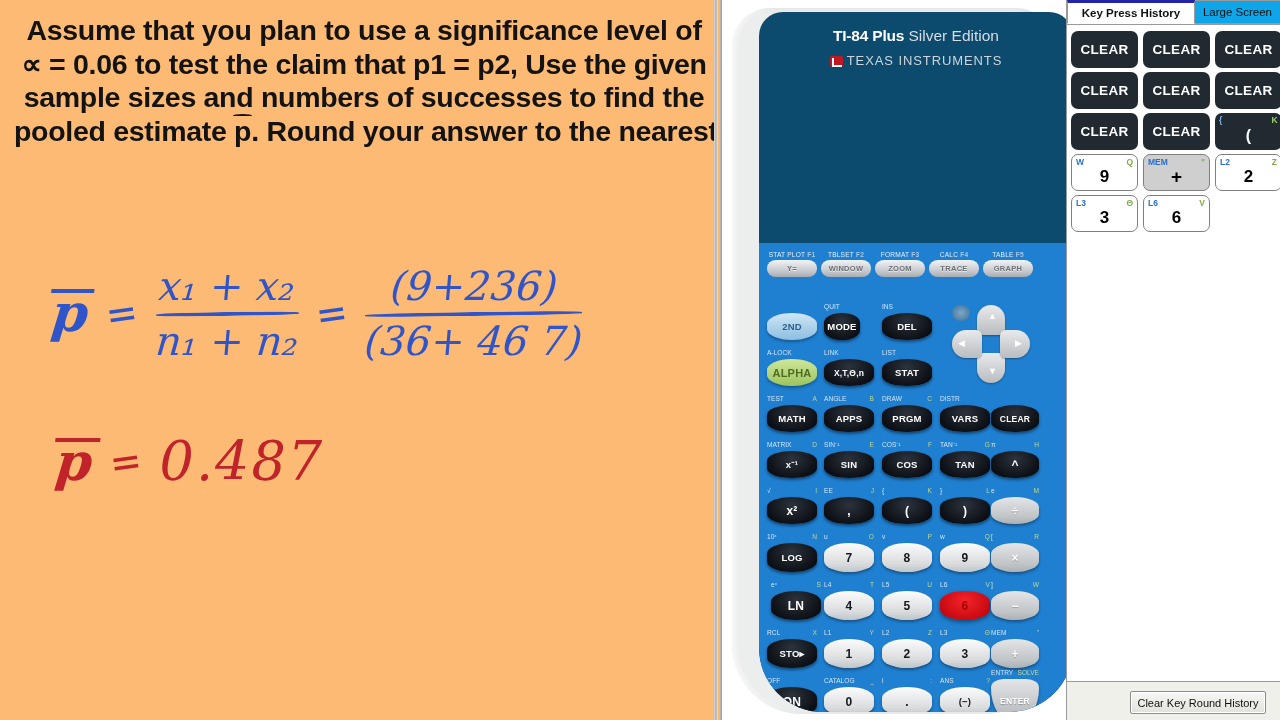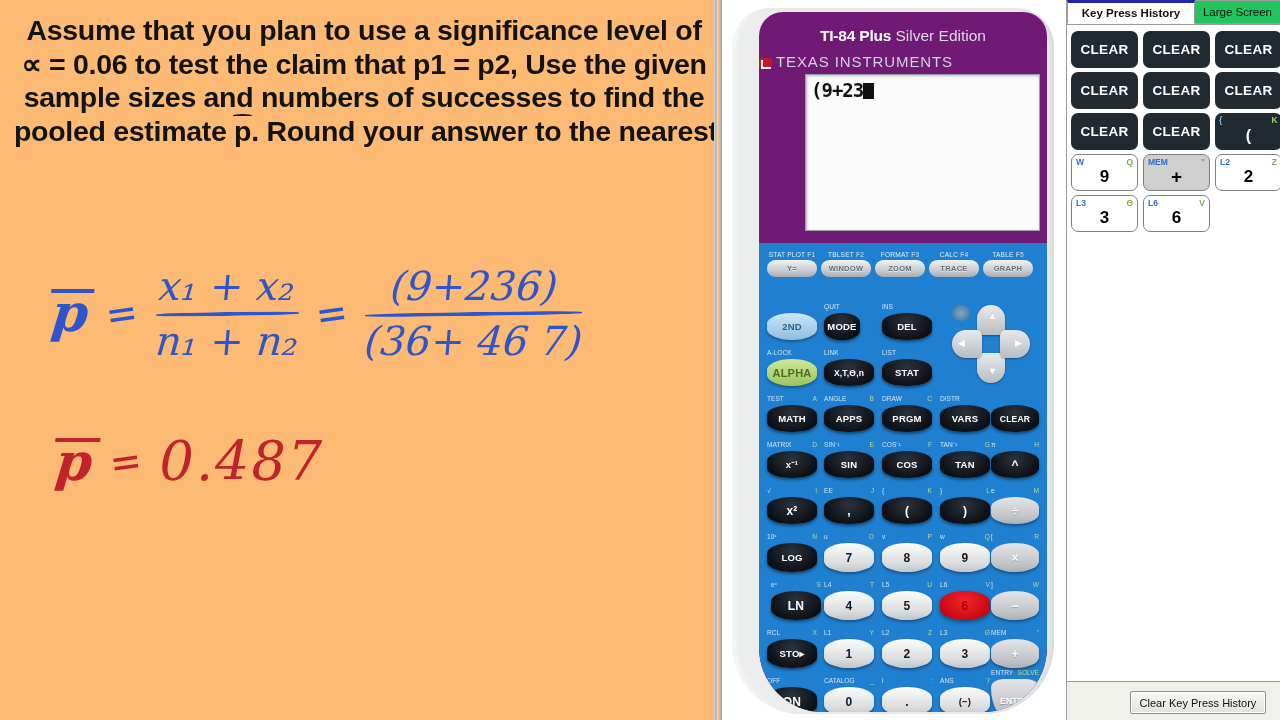--- a/index.html
+++ b/index.html
@@ -86,38 +86,39 @@
     background:#ffffff;
   }
   #calc-body{
     position:absolute;left:10px;top:8px;width:322px;height:706px;
     background:#eceded;
     border-radius:38px 38px 70px 70px;
     box-shadow:inset -3px 0 6px rgba(0,0,0,.10), inset 3px 0 5px rgba(255,255,255,.8);
   }
   #calc-face{
     position:absolute;left:27px;top:4px;width:288px;height:700px;
-    background:#701a75;
+    background:#0c4a6e;
     border-radius:24px 24px 64px 64px;
     overflow:hidden;
+    padding-left:26px;
   }
   #calc-blue{
     position:absolute;left:0;right:0;top:231px;bottom:0;
     background:#1f7fd0;
     border-radius:0 0 64px 64px;
   }
   #brand{
     position:absolute;left:0;right:0;top:15px;text-align:center;color:#ffffff;
     font-size:15.5px;white-space:nowrap;
   }
   #brand .b1{font-weight:700;letter-spacing:-.2px;}
   #brand .b2{font-weight:400;color:#d9dde2;}
   #ti-row{
-    position:absolute;left:0;right:0;top:41px;text-align:left;
-    color:#cfd4da;font-size:15px;letter-spacing:.9px;white-space:nowrap;
+    position:absolute;left:0;right:0;top:41px;text-align:center;
+    color:#cfd4da;font-size:13px;letter-spacing:.9px;white-space:nowrap;
   }
   #ti-logo{
     display:inline-block;width:13px;height:11px;background:#c11722;
     border-radius:2px;vertical-align:-2px;margin-right:4px;
     position:relative;overflow:hidden;
   }
   #ti-logo::after{
     content:"";position:absolute;left:2px;top:2px;width:8px;height:7px;
     border-left:2px solid #fff;border-bottom:2px solid #fff;
   }
@@ -226,21 +227,21 @@
     position:absolute;top:0;height:24px;
     display:flex;align-items:center;justify-content:center;
     font-size:11.5px;color:#111;
     border:1px solid #9a9a9a;box-sizing:border-box;
   }
   #tab-hist{
     left:0;width:128px;background:#ffffff;font-weight:700;
     border-top:3px solid #2222aa;border-bottom:1px solid #ffffff;
     z-index:3;
   }
-  #tab-large{left:128px;width:86px;background:#22c55e;border-left:none;}
+  #tab-large{left:128px;width:86px;background:#0ea5e9;border-left:none;}
   #tabs-underline{
     position:absolute;left:0;top:24px;width:214px;height:1px;background:#9a9a9a;
   }
   #hist-area{
     position:absolute;left:0;top:25px;width:214px;height:657px;
     background:#ffffff;border-bottom:1px solid #9a9a9a;
     padding:6px 0 0 4px;box-sizing:border-box;
   }
   #hist-grid{display:flex;flex-wrap:wrap;gap:4px 5px;width:212px;}
   .hk{
@@ -323,23 +324,20 @@
   <div id="calc-body">
     <div id="calc-face">
 
       <div id="brand">
         <span class="b1">TI-84 Plus</span><span class="b2"> Silver Edition</span>
       </div>
       <div id="ti-row">
         <span id="ti-logo"></span><span>TEXAS INSTRUMENTS</span>
       </div>
 
-      <div id="screen">
-        <div id="screen-text"><span>(9+23</span><span id="screen-cursor"></span></div>
-      </div>
 
       <div id="calc-blue"></div>
 
       <div id="fkeys">
           <div class="fk" style="left: 0px;">
             <div class="up">STAT PLOT <b>F1</b></div>
             <div class="btn">Y=</div>
           </div>
           <div class="fk" style="left: 54px;">
             <div class="up">TBLSET <b>F2</b></div>
@@ -599,15 +597,15 @@
         </div>
         <div class="hk hk-white">
           <span class="tl">L6</span>
           <span class="tr">V</span>
           <span class="mid">6</span>
         </div>
       </div>
   </div>
 
   <div id="clear-btn-wrap">
-    <div id="clear-hist-btn">Clear Key Press History</div>
+    <div id="clear-hist-btn">Clear Key Round History</div>
   </div>
 </div>
 
 </body></html>

